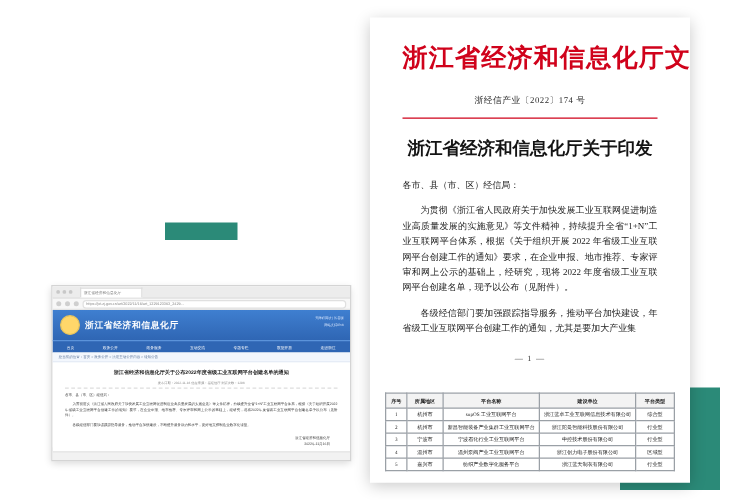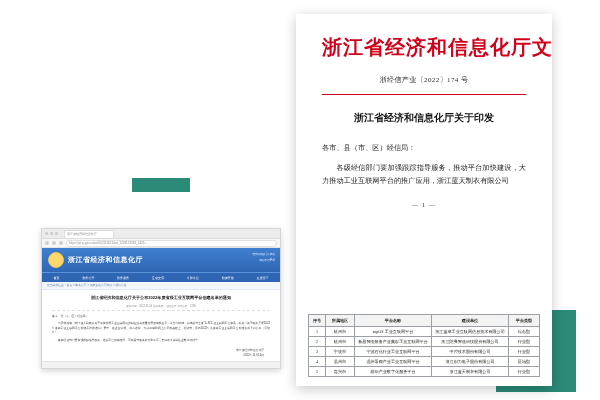--- a/index.html
+++ b/index.html
@@ -250,23 +250,23 @@
     letter-spacing: 0.4px;
   }
   .od-rule {
     margin-top: 9px;
     height: 1.4px;
     background: #d0021b;
   }
   .od-subject {
     margin-top: 16px;
     text-align: center;
-    font-family: Liberation Mono, monospace;
+    font-family: Liberation Sans, sans-serif;
     font-weight: bold;
-    font-size: 10px;
+    font-size: 14px;
     color: #141414;
     line-height: 15px;
   }
   .od-recipient {
     margin-top: 16px;
     font-family: "Liberation Serif", serif;
     font-size: 7.2px;
     color: #1c1c1c;
     line-height: 12px;
   }
@@ -391,21 +391,22 @@
     <div class="od-inner">
       <div class="od-title">浙江省经济和信息化厅文件</div>
       <div class="od-docnum">浙经信产业〔2022〕174 号</div>
       <div class="od-rule"></div>
 
       <div class="od-subject">
         <div>浙江省经济和信息化厅关于印发</div>
       </div>
 
       <div class="od-recipient">各市、县（市、区）经信局：</div>
-      <div class="od-para">各级经信部门要加强跟踪指导服务，推动平台加快建设，大力推动工业互联网平台的推广应用，浙江蓝天制衣有限公司</div>
+      <div class="od-para">为贯彻《浙江省人民政府关于加快发展工业互联网促进制造业高质量发展的实施意见》等文件精神，持续提升全省“1+N”工业互联网平台体系，根据《关于组织开展 2022 年省级工业互联网平台创建工作的通知》要求，在企业申报、地市推荐、专家评审和网上公示的基础上，经研究，现将 2022 年度省级工业互联网平台创建名单，现予以公布（见附件）。</div>
+      <div class="od-para">各级经信部门要加强跟踪指导服务，推动平台加快建设，年省级工业互联网平台创建工作的通知，尤其是要加大产业集</div>
       <div class="od-pagenum">— 1 —</div>
     </div>
   </div>
 
   <div class="od-table">
     <table>
       <thead>
         <tr>
           <th class="col-no">序号</th>
           <th class="col-area">所属地区</th>

